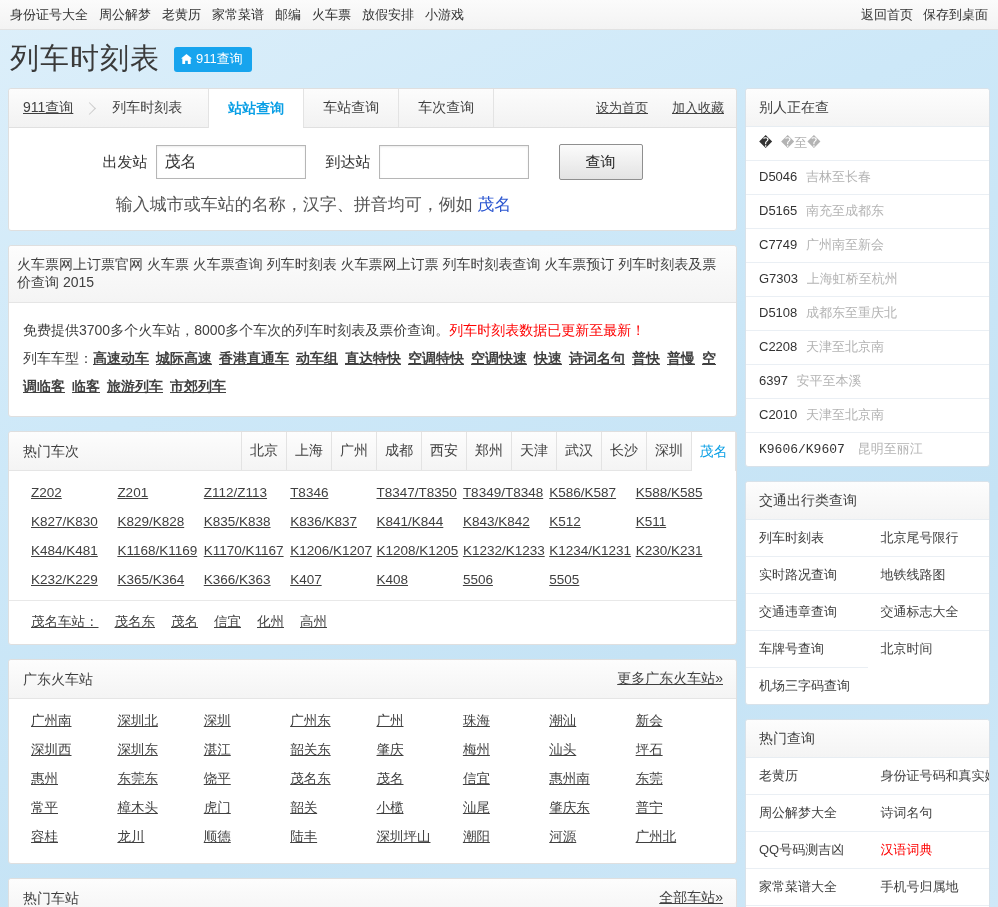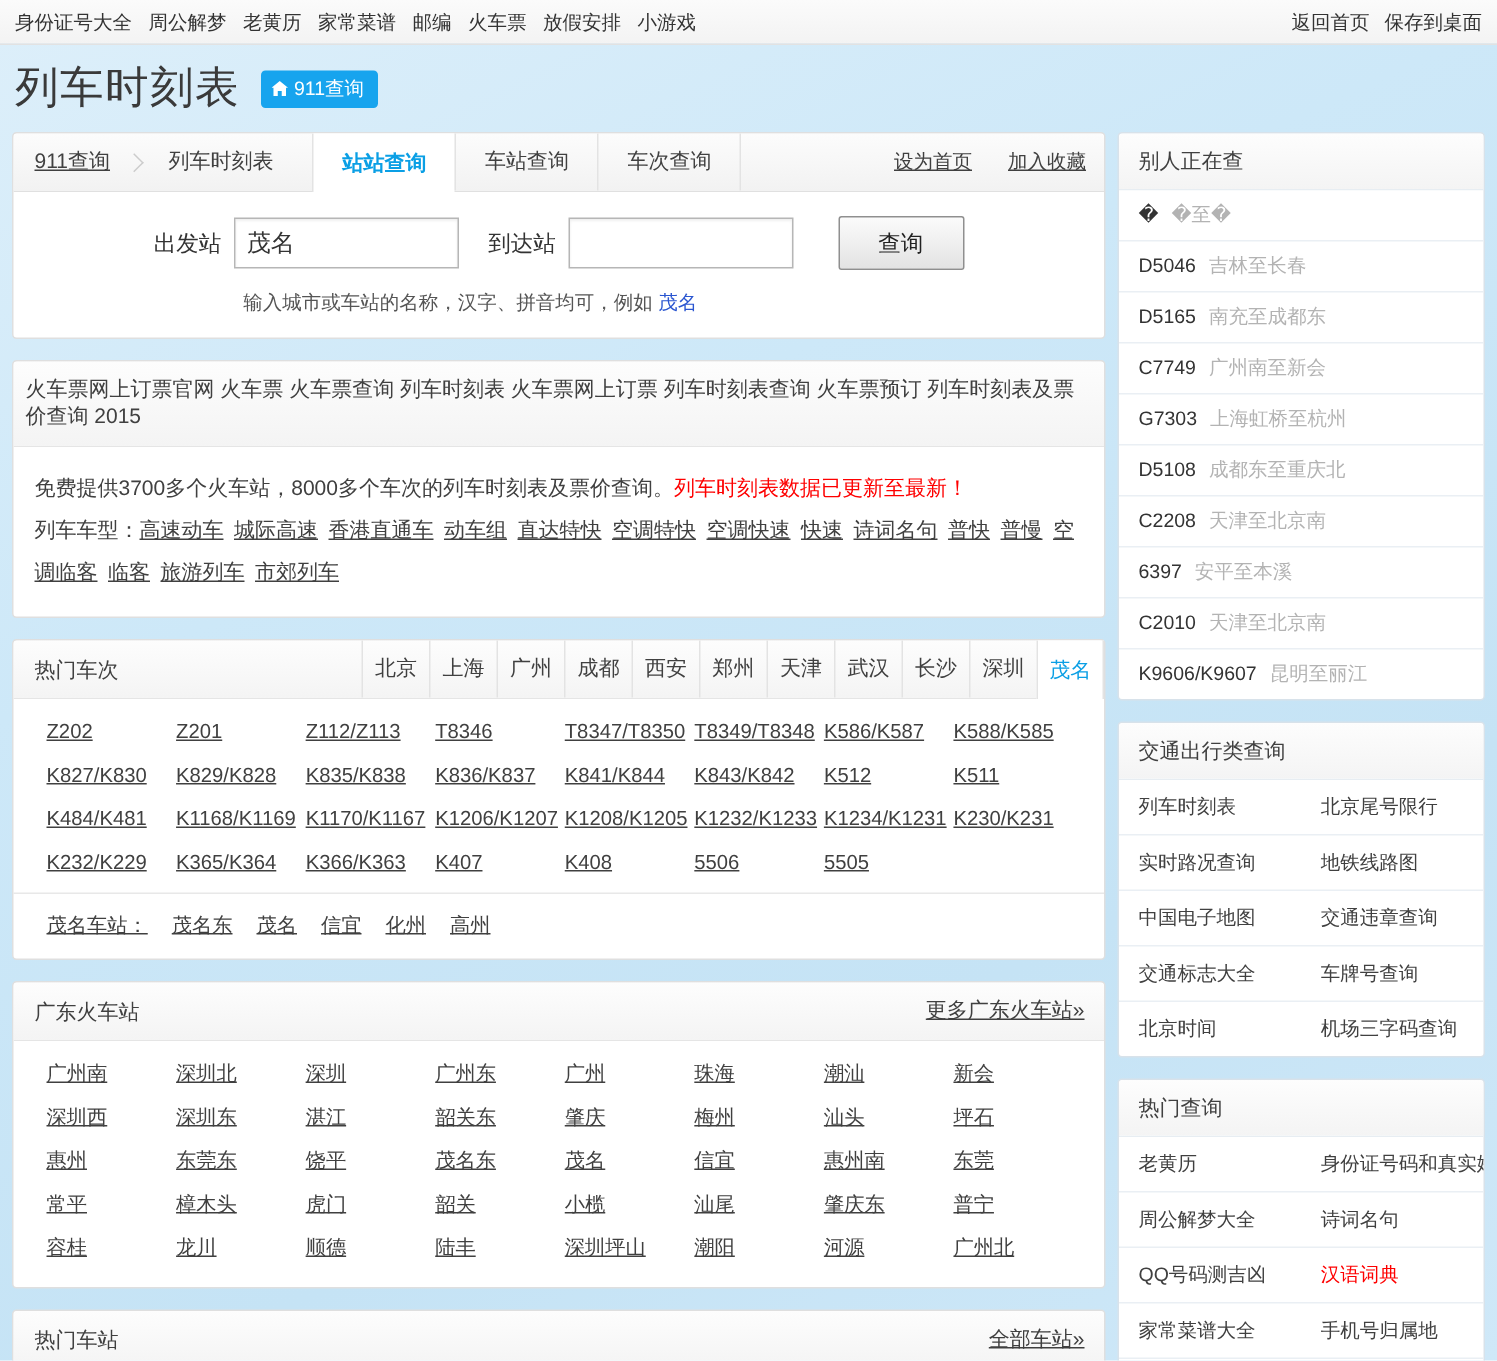--- a/index.html
+++ b/index.html
@@ -63,45 +63,45 @@
   .form-row .lbl { font-size:15px; color:#333; }
   .form-row input {
     width:150px; height:34px; border:1px solid #b6b6b6; font-size:16px; padding:0 8px;
     font-family:inherit; color:#333; box-shadow:inset 0 1px 2px rgba(0,0,0,.08);
   }
   .btn-query {
     width:84px; height:36px; margin-left:22px; font-size:15px; color:#222;
     background:linear-gradient(#fbfbfb,#e3e3e3); border:1px solid #8f8f8f; border-radius:2px; cursor:pointer;
     font-family:inherit;
   }
-  .form-hint { margin-top:13px; font-size:13px; color:#555; text-align:center; padding-right:118px; }
+  .form-hint { margin-top:13px; font-size:17px; color:#555; text-align:center; padding-right:118px; }
   .form-hint a { color:#2a55d0; text-decoration:none; }
 
   
   .seo-head { padding:10px 8px; }
   .seo-body { padding:13px 14px 16px 14px; font-size:14px; line-height:2.0; }
   .red { color:#fe0000; }
-  .seo-body .types a { margin-right:7px; }
+  .seo-body .types a { margin-right:7px;font-weight:bold; }
 
   
   .head-title { padding:0 14px; line-height:38px; }
   .city-tabs { display:flex; align-self:stretch; }
   .city-tab { width:45px; text-align:center; display:flex; align-items:center; justify-content:center;
     border-left:1px solid #e3e3e3; font-size:14px; cursor:pointer; }
   .city-tab.active { background:#fff; color:#0a9fe5; margin-bottom:-1px; border-right:1px solid #e3e3e3; }
   .grid8 { display:grid; grid-template-columns:repeat(8,1fr); padding:12px 14px 10px 22px; row-gap:9px; }
   .grid8 a { font-size:13.5px; justify-self:start; line-height:20px; }
   .station-line { border-top:1px solid #e8e8e8; padding:12px 14px 13px 22px; font-size:13.5px; }
   .station-line a { margin-right:16px; }
 
   
   .side-head { padding:0 13px; line-height:37px; background:linear-gradient(#fdfdfd,#f4f4f4);
     border-bottom:1px solid #e7edf2; font-size:14px; border-radius:3px 3px 0 0; }
   .ns-item { padding:7px 13px 8px 13px; border-bottom:1px solid #eaeff4; font-size:13px; cursor:pointer; }
-  .ns-item:last-child { border-bottom:none; }
+  .ns-item:last-child { border-bottom:none;font-family:Liberation Mono, monospace; }
   .ns-item .train { color:#333; }
   .ns-item .route { color:#b3b3b3; margin-left:5px; }
   .two-col { display:grid; grid-template-columns:1fr 1fr; }
   .q-cell { padding:9px 0 9px 13px; border-bottom:1px solid #eaeff4; font-size:13px; white-space:nowrap; overflow:hidden; cursor:pointer; }
   .q-cell:nth-last-child(-n+2) { border-bottom:none; }
   .c-red { color:#fe0000; }
   .c-green { color:#2f9e2f; }
 </style>
 </head>
 <body>
@@ -350,21 +350,20 @@
     </div>
 
     <div class="side-panel">
       <div class="side-head">交通出行类查询</div>
       <div class="two-col">
 
       <div class="q-cell">列车时刻表</div>
           <div class="q-cell">北京尾号限行</div>
           <div class="q-cell">实时路况查询</div>
           <div class="q-cell">地铁线路图</div>
-          <div class="q-cell">中国电子地图</div>
           <div class="q-cell">交通违章查询</div>
           <div class="q-cell">交通标志大全</div>
           <div class="q-cell">车牌号查询</div>
           <div class="q-cell">北京时间</div>
           <div class="q-cell">机场三字码查询</div>
         </div>
     </div>
 
     <div class="side-panel">
       <div class="side-head">热门查询</div>

